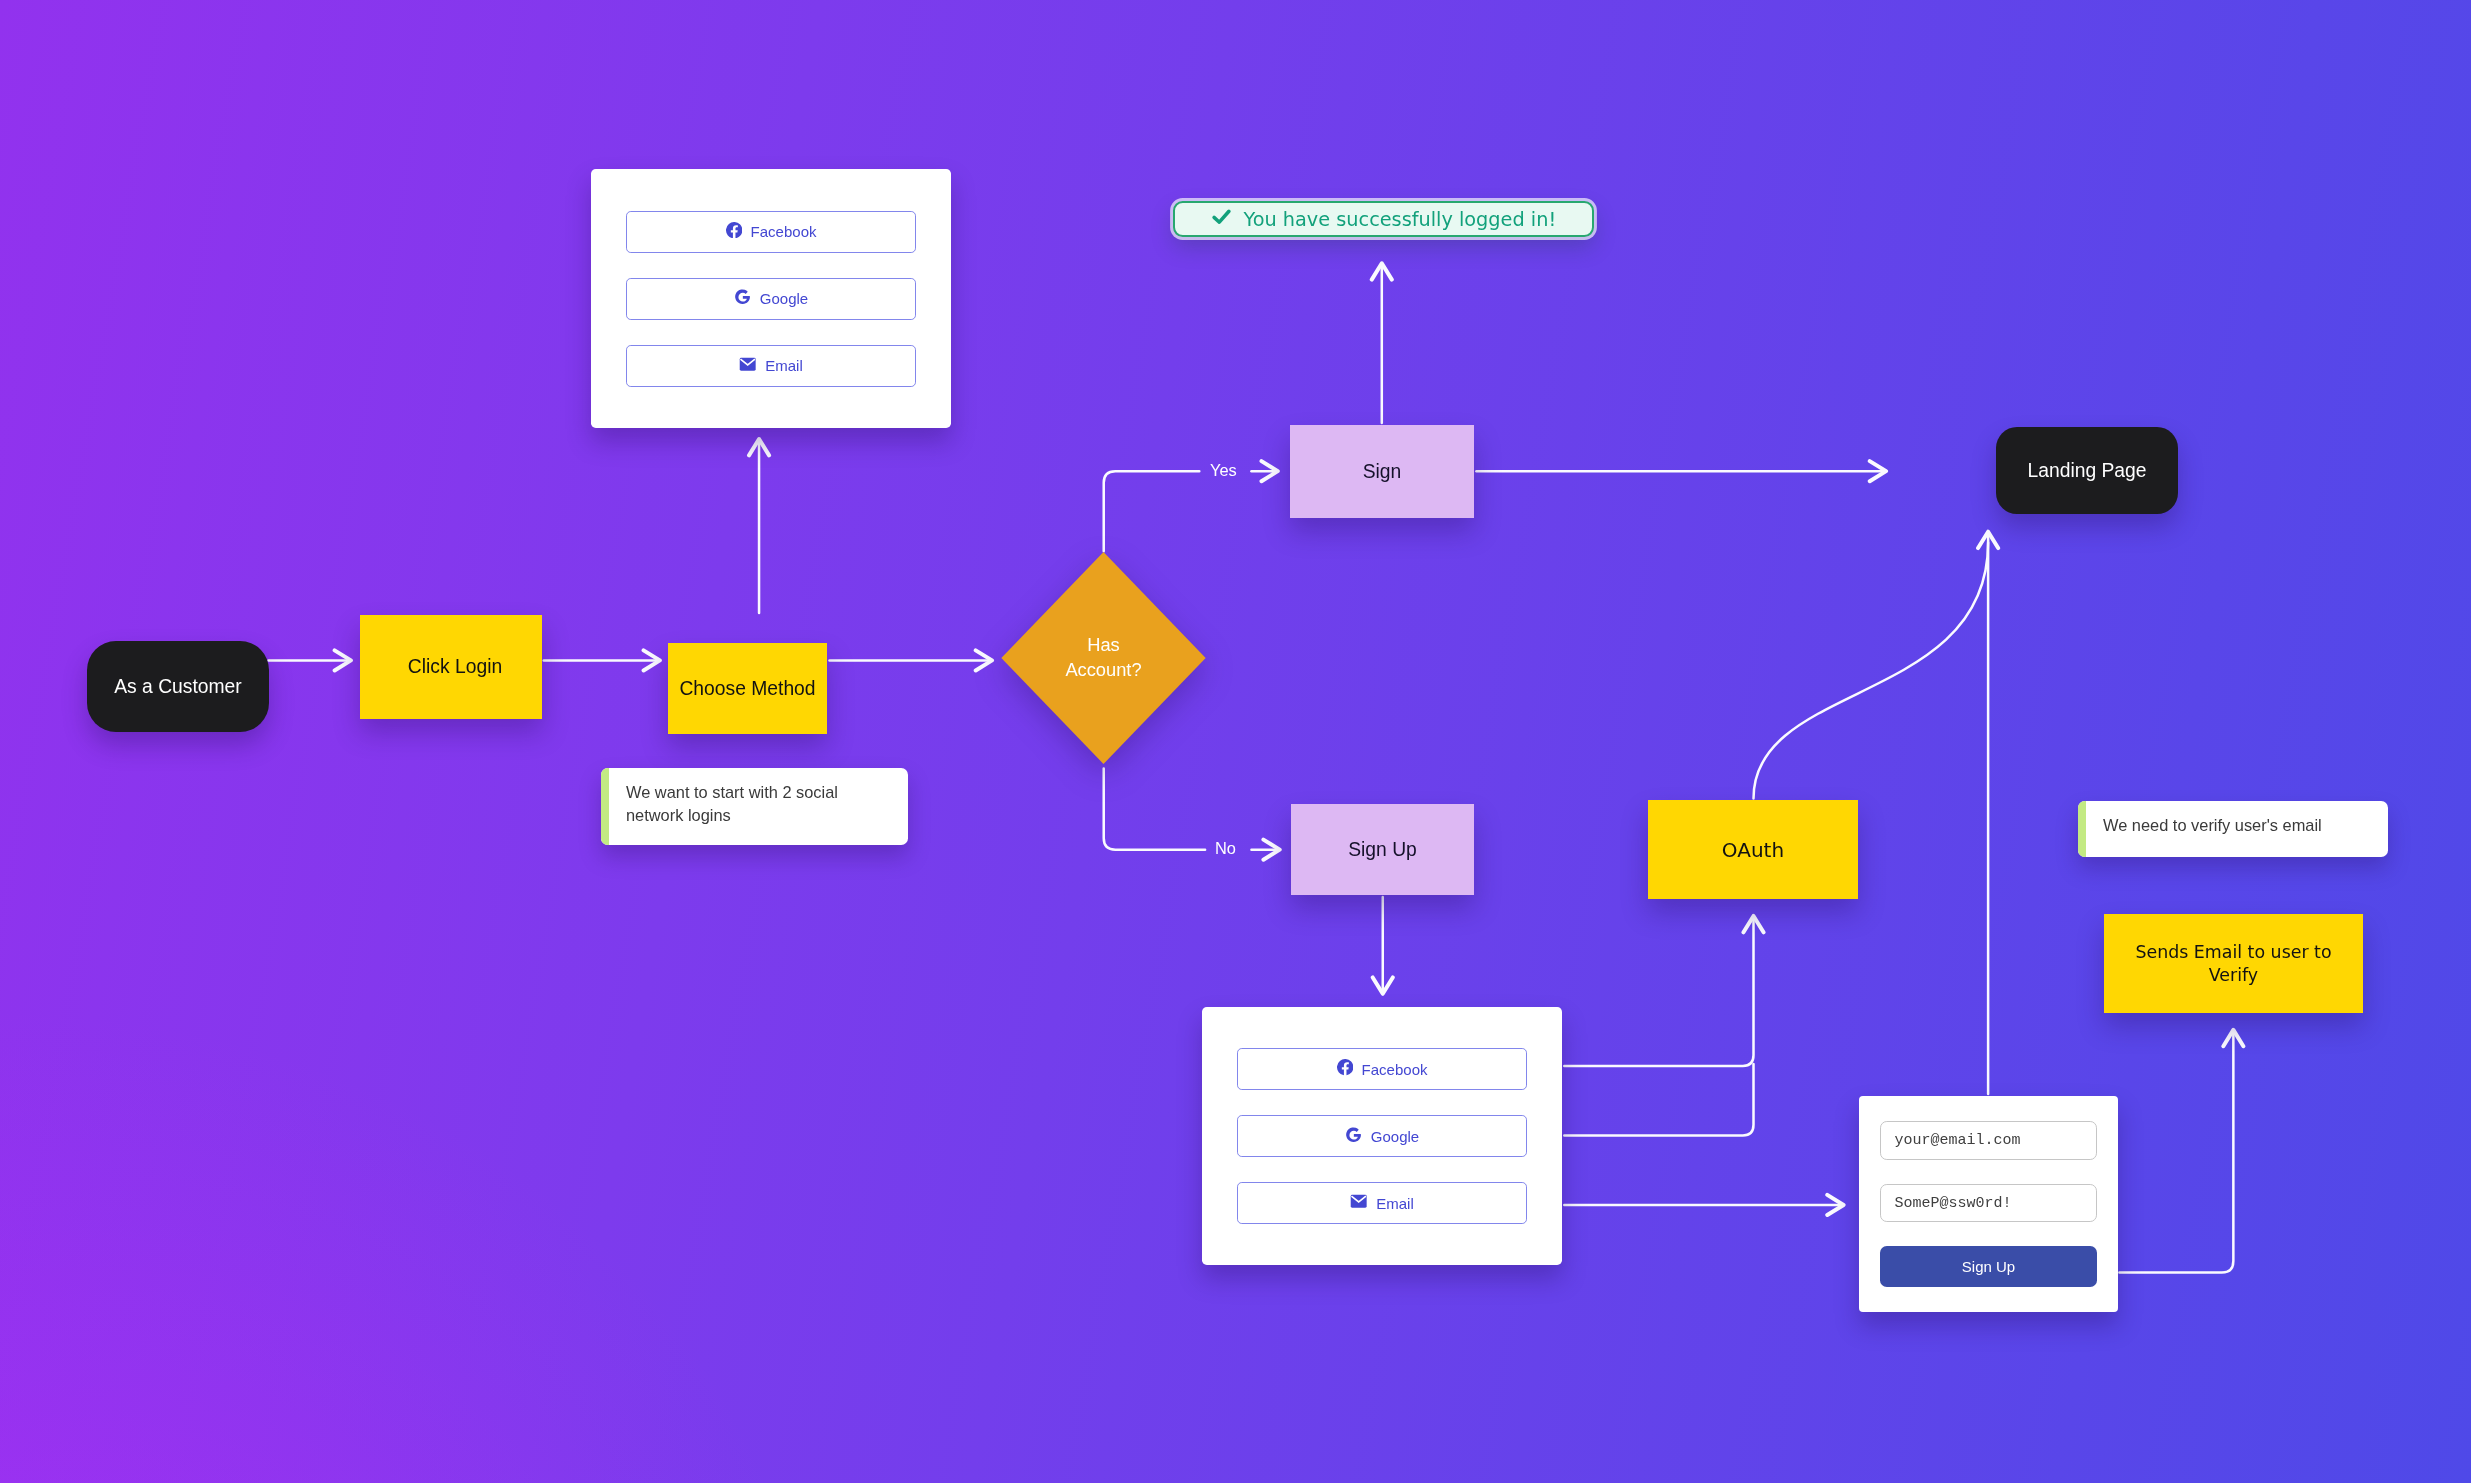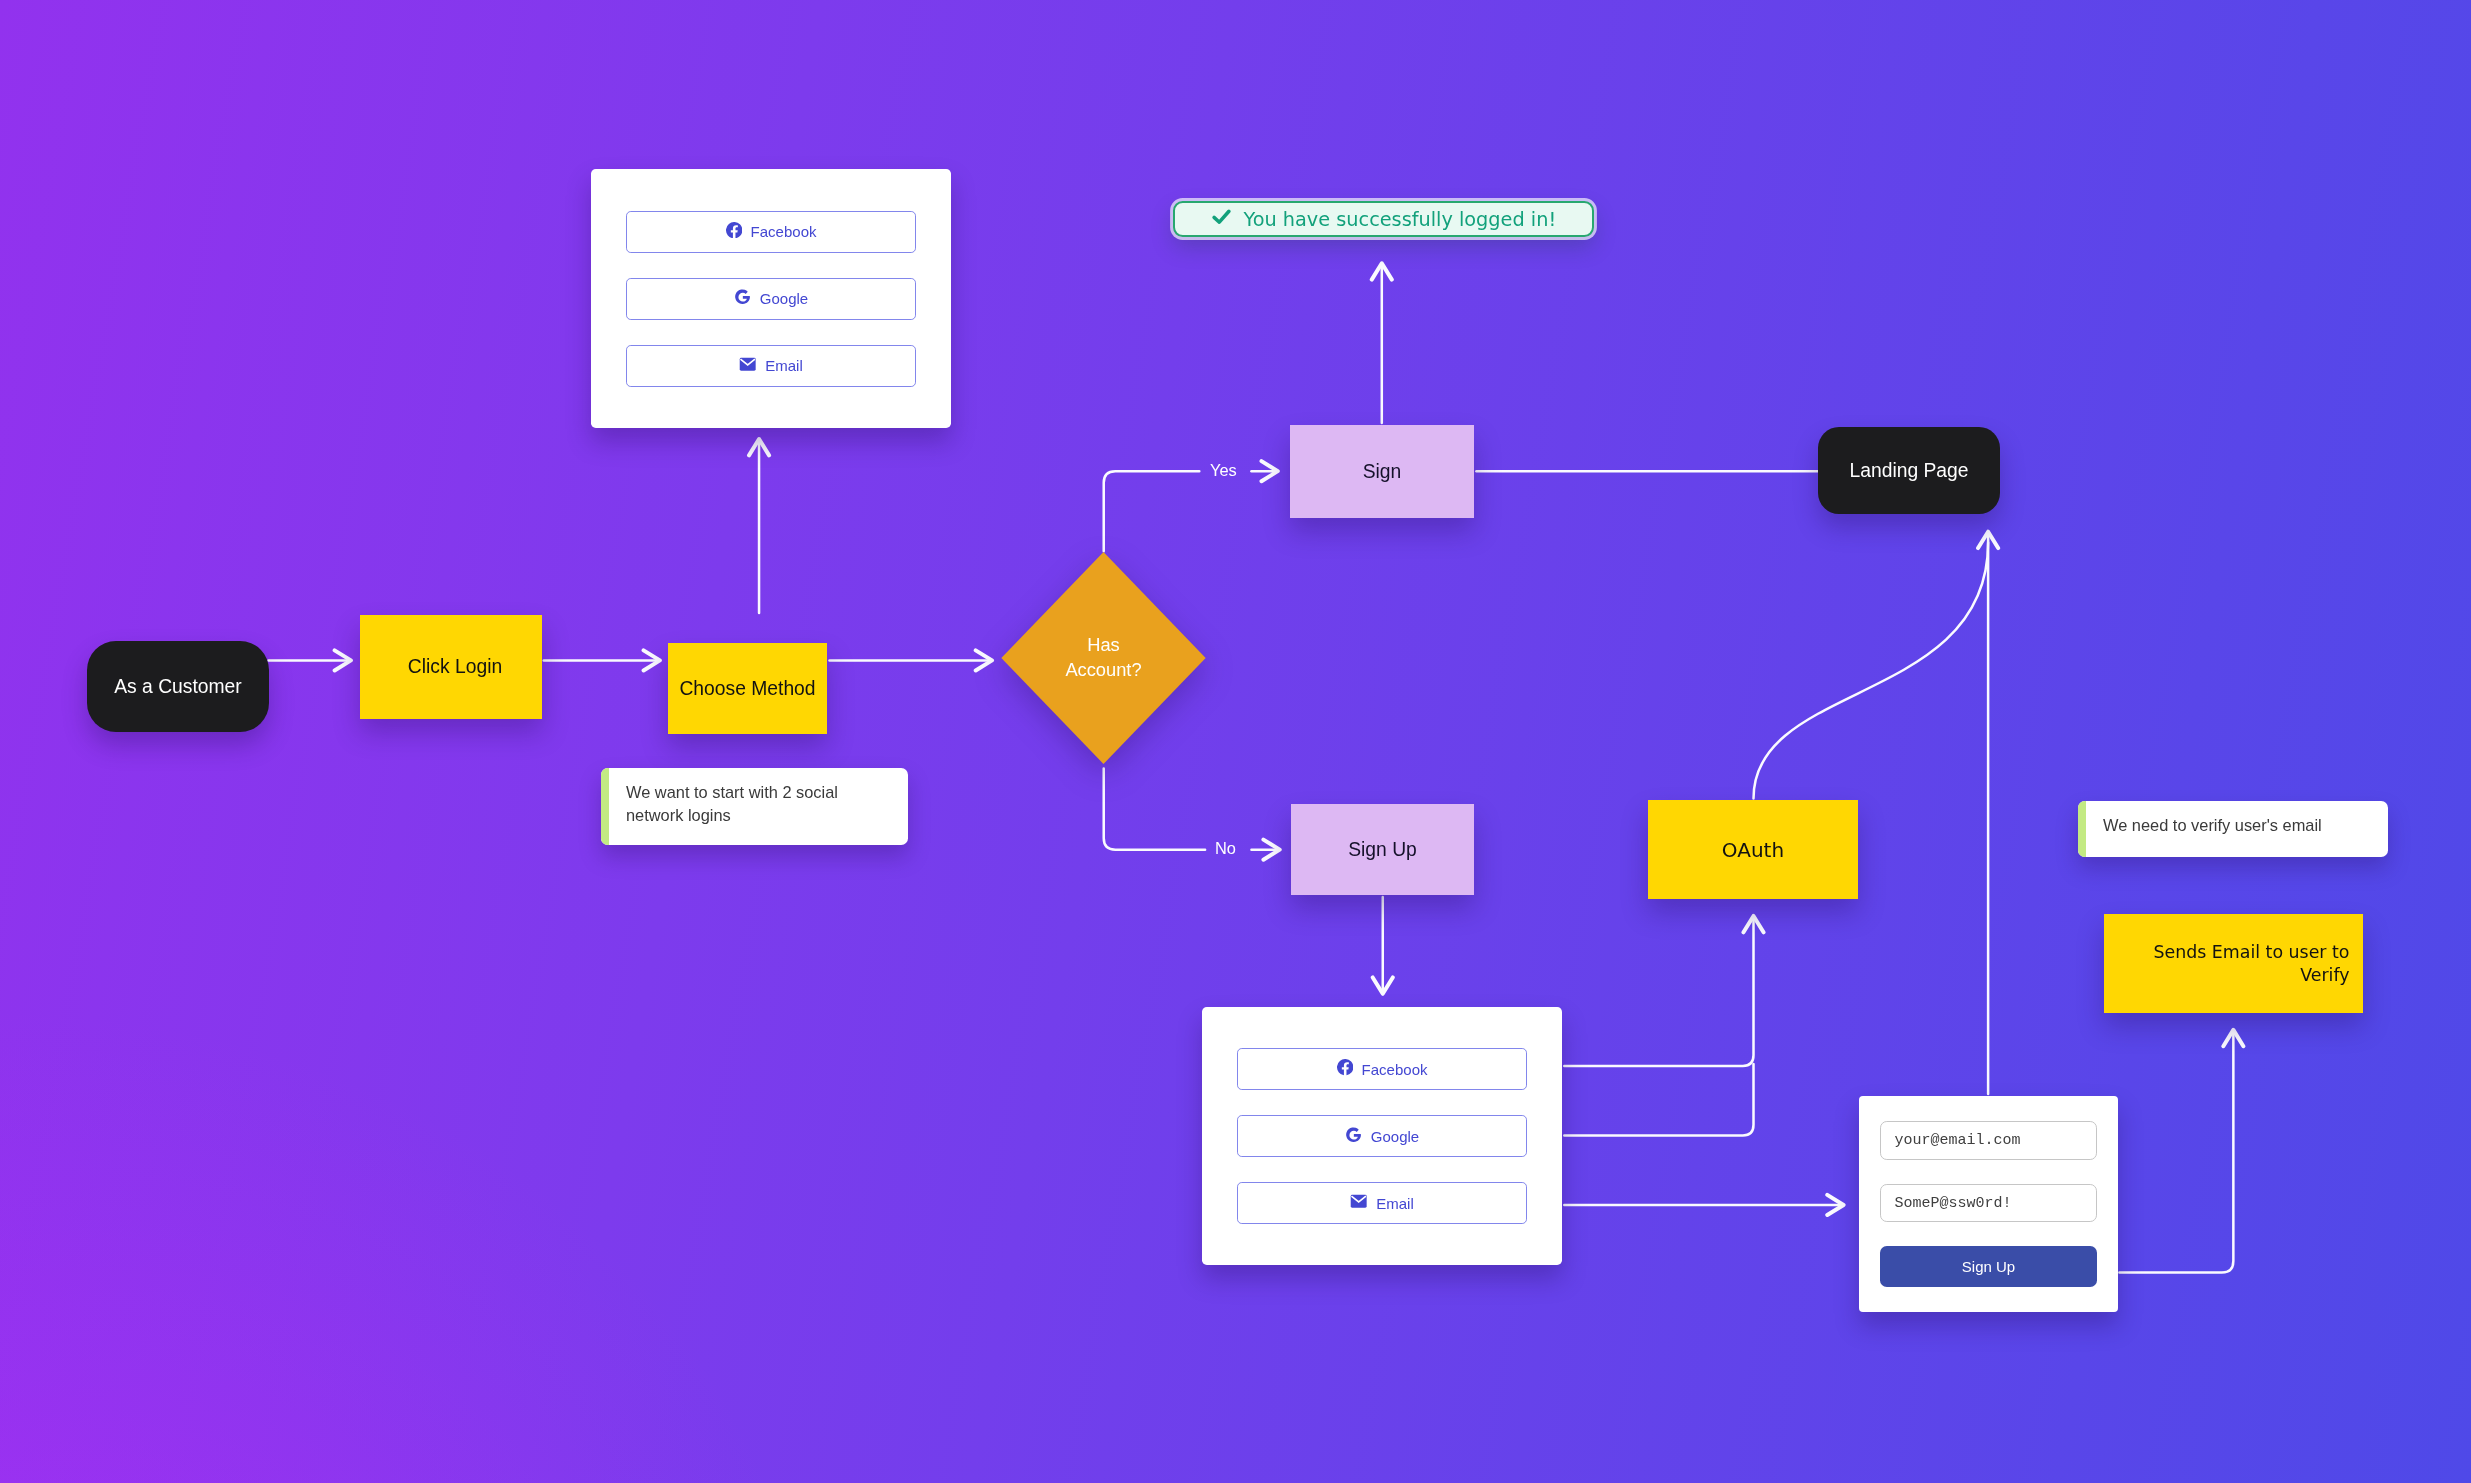--- a/index.html
+++ b/index.html
@@ -161,33 +161,33 @@
     <svg width="207" height="214" viewBox="0 0 214 222">
       <polygon points="107,1 213,111 107,221 1,111" fill="#E9A11E"></polygon>
     </svg>
     <div class="diamond-label">Has Account?</div>
   </div>
 
   <div class="node lavender shadow" style="left:1290px; top:425px; width:184px; height:93px;">
     <span>Sign</span>
   </div>
 
-  <div class="node black-node shadow" style="left:1818px; top:427px; width:182px; height:87px;">
+  <div class="node black-node shadow" style="left:1996px; top:427px; width:182px; height:87px;">
     <span>Landing Page</span>
   </div>
 
   <div class="node lavender shadow" style="left:1291px; top:804px; width:183px; height:91px;">
     <span>Sign Up</span>
   </div>
 
   <div class="node yellow shadow geo-font" style="left:1648px; top:800px; width:210px; height:99px; font-size:20px;">
     <span>OAuth</span>
   </div>
 
-  <div class="node yellow shadow geo-font" style="left:2104px; top:914px; width:259px; height:99px; font-size:17.4px; padding:0 13.5px;text-align:right;">
+  <div class="node yellow shadow geo-font" style="left:2104px; top:914px; width:259px; height:99px; font-size:17.4px; padding:0 13.5px;">
     <span>Sends Email to user to Verify</span>
   </div>
 
   <div class="edge-label" style="left:1210px; top:461px;">Yes</div>
   <div class="edge-label" style="left:1215px; top:839px;">No</div>
 
   <div class="note" style="left:601px; top:768px; width:307px; height:77px;">
     <span>We want to start with 2 social network logins</span>
   </div>
 

